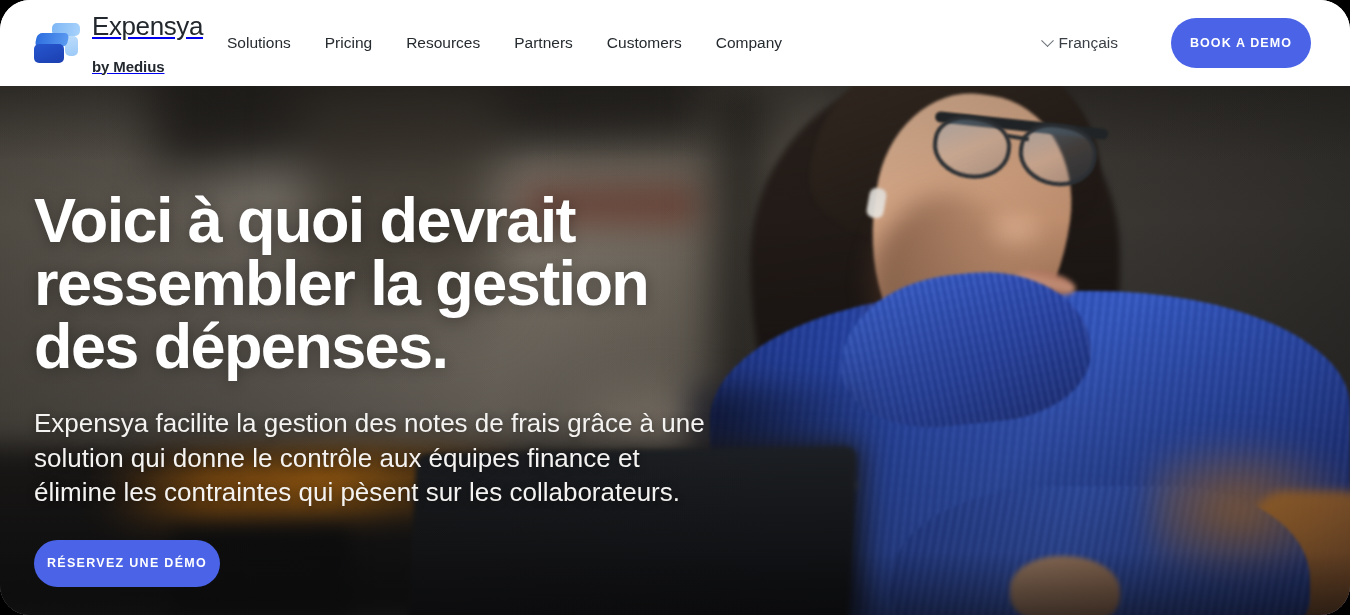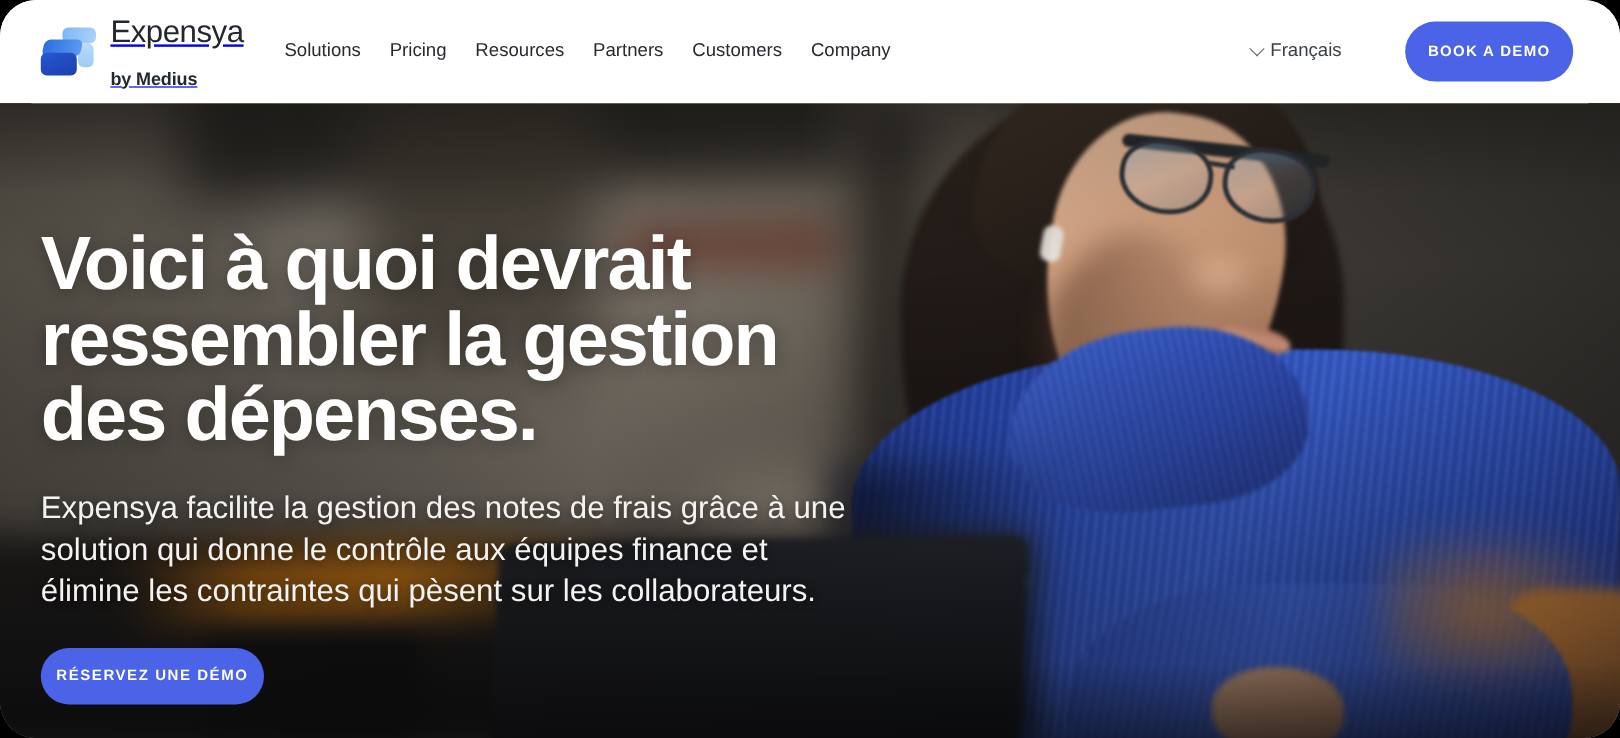--- a/index.html
+++ b/index.html
@@ -71,21 +71,21 @@
     font-size:26px; font-weight:400; color:#22282e;
     letter-spacing:-0.4px; display:block;
   }
   .brand-sub{
     font-size:15px; font-weight:700; color:#22282e;
     letter-spacing:-0.1px; display:block; margin-top:20px;
   }
 
   .main-nav{
     display:flex; align-items:center;
-    gap:24px; margin-left:34px;
+    gap:34px; margin-left:24px;
   }
   .nav-link{
     font-size:15.5px; color:#262b30;
     text-decoration:none; white-space:nowrap;
     cursor:pointer;
   }
 
   .header-right{
     margin-left:auto;
     display:flex; gap:0;

